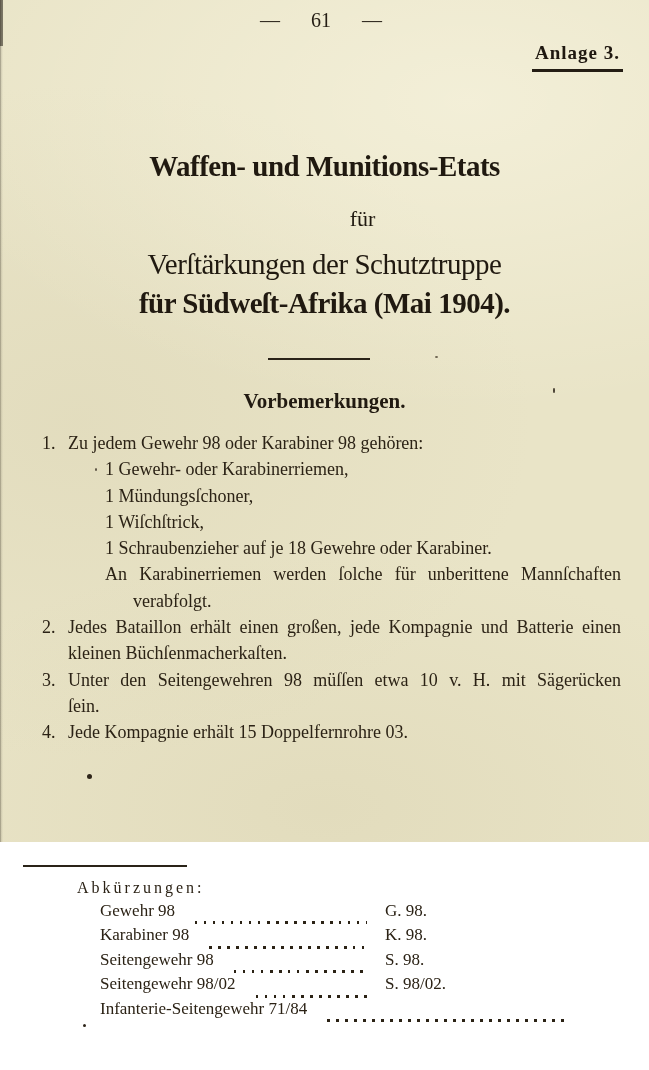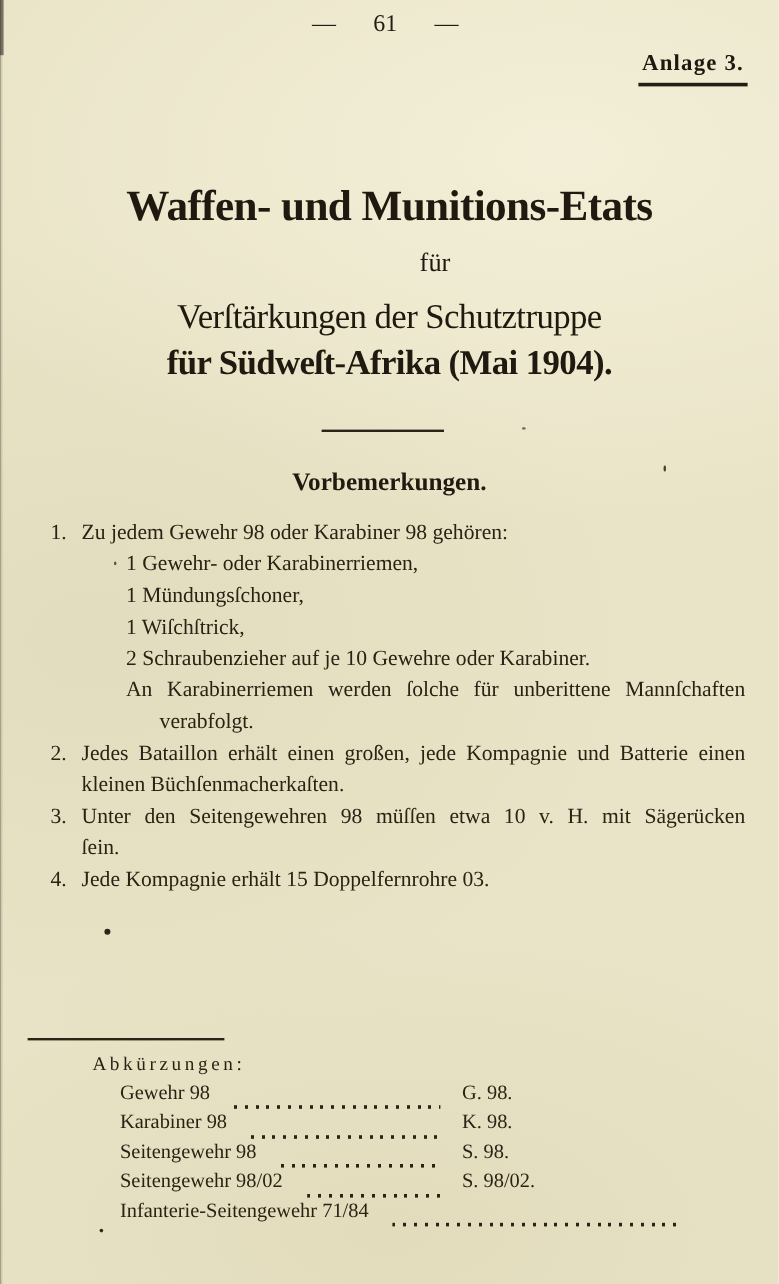--- a/index.html
+++ b/index.html
@@ -1,41 +1,41 @@
 <!DOCTYPE html>
 <html><head>
 <meta charset="utf-8">
 <style>
   html,body { margin:0; padding:0; }
   body {
     width:649px; height:1070px; overflow:hidden;
     font-family:"Liberation Serif","DejaVu Serif",serif;
   }
   .paper {
-    position:relative; width:649px; height:1070px;
+    position:relative; width:649px; height:842px;
     color:#2b2215;
     background-color:#e9e4c7;
     background-image:
       radial-gradient(900px 500px at 72% 12%, rgba(255,252,236,0.45), transparent 62%),
       radial-gradient(700px 520px at 12% 50%, rgba(203,194,158,0.22), transparent 65%),
       radial-gradient(820px 420px at 50% 96%, rgba(208,199,162,0.28), transparent 60%),
       linear-gradient(90deg, rgba(42,36,26,0.55) 0px, rgba(42,36,26,0.15) 1px, rgba(42,36,26,0) 3px);
   }
   .page-number {
     position:absolute; top:9px; left:260px;
     font-size:20px; word-spacing:26px; color:#241d14; white-space:nowrap;
   }
   .annex {
     position:absolute; top:42px; right:26px;
     font-size:19px; font-weight:bold; letter-spacing:1px;
     color:#1f1810; border-bottom:3px solid #241d14; padding:0 3px 5px 3px;
     white-space:nowrap;
   }
   .tline { position:absolute; left:0; width:100%; text-align:center; color:#201910; white-space:nowrap; }
-  .title-main { top:150px; font-size:36px; font-weight:bold; letter-spacing:-0.5px; }
+  .title-main { top:150px; font-size:29px; font-weight:bold; letter-spacing:-0.5px; }
   .title-fur  { top:206px; font-size:22px;padding-left:38px; }
   .title-sub1 { top:248px; font-size:29px; font-weight:normal; letter-spacing:-0.5px; }
   .title-sub2 { top:287px; font-size:29px; font-weight:bold; letter-spacing:-0.5px; }
   .divider {
     position:absolute; top:358px; left:268px; width:102px;
     border-top:2px solid #2a2318;
   }
   .section-heading {
     position:absolute; top:389px; left:0; width:100%; text-align:center;
     font-size:21px; font-weight:bold; color:#211a11;
@@ -87,21 +87,21 @@
   <div class="section-heading">Vorbemerkungen.</div>
 
   <div class="remarks">
 
     <div class="remark">
       <span class="rnum">1.</span>
       <div class="rline">Zu jedem Gewehr 98 oder Karabiner 98 gehören:</div>
       <div class="rline sub">1 Gewehr- oder Karabinerriemen,</div>
       <div class="rline sub">1 Mündungsſchoner,</div>
       <div class="rline sub">1 Wiſchſtrick,</div>
-      <div class="rline sub">2 Schraubenzieher auf je 10 Gewehre oder Karabiner.</div>
+      <div class="rline sub">1 Schraubenzieher auf je 18 Gewehre oder Karabiner.</div>
       <div class="rline sub stretch">An Karabinerriemen werden ſolche für unberittene Mannſchaften</div>
       <div class="rline sub2">verabfolgt.</div>
     </div>
 
     <div class="remark">
       <span class="rnum">2.</span>
       <div class="rline stretch">Jedes Bataillon erhält einen großen, jede Kompagnie und Batterie einen</div>
       <div class="rline">kleinen Büchſenmacherkaſten.</div>
     </div>
 

